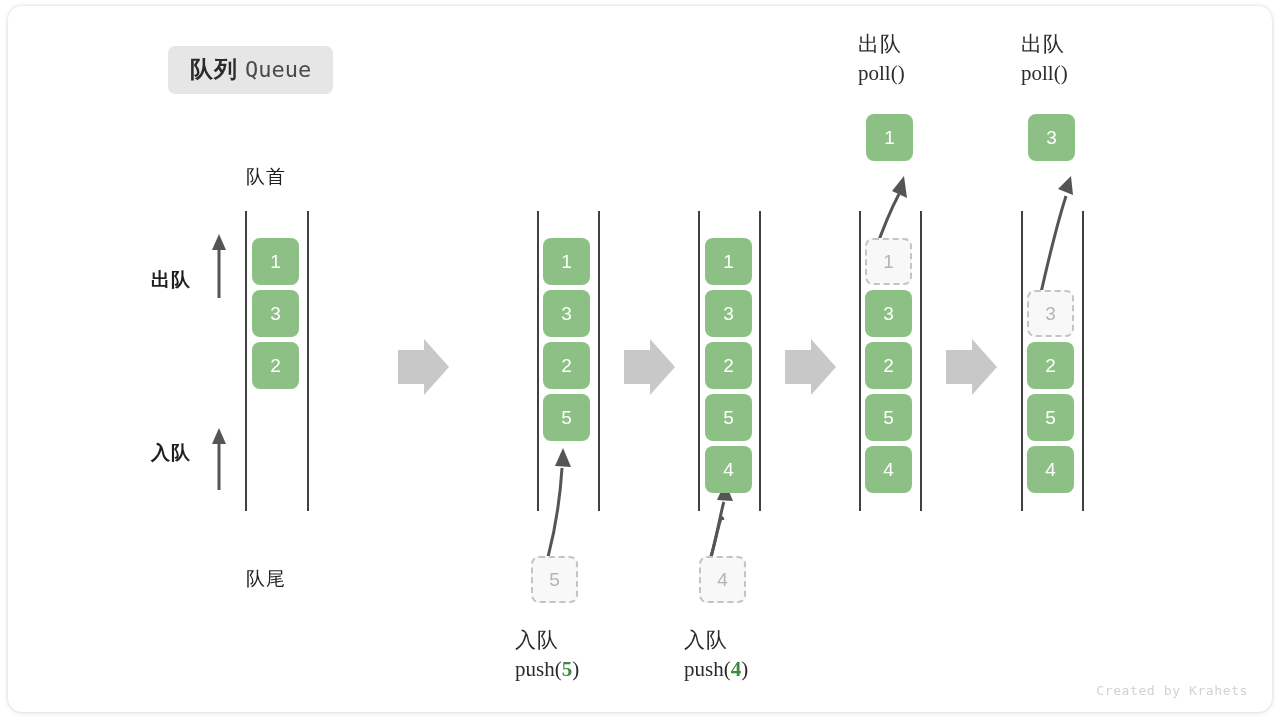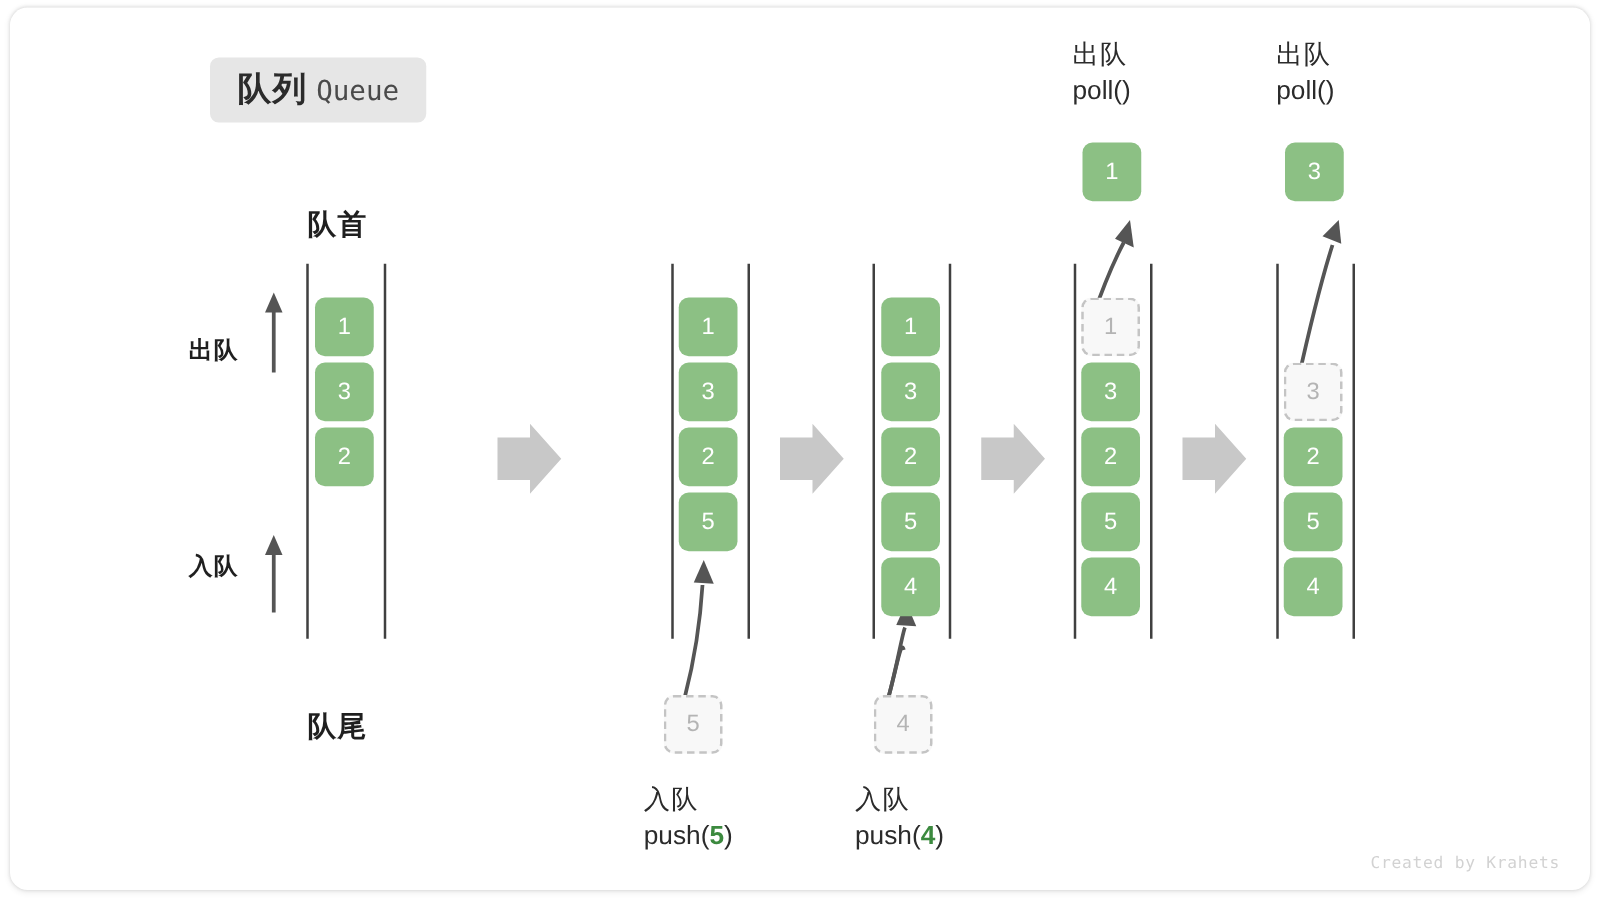--- a/index.html
+++ b/index.html
@@ -23,21 +23,21 @@
   .title-badge{
     position:absolute;
     left:160px;top:40px;
     padding:12px 22px 13px 22px;
     background:#e6e6e6;
     border-radius:7px;
     white-space:nowrap;
     line-height:1;
   }
   .title-cn{
-    font-size:27px;font-weight:bold;color:#2b2b2b;
+    font-size:23px;font-weight:bold;color:#2b2b2b;
     letter-spacing:1px;
   }
   .title-en{
     font-size:22px;color:#4a4a4a;
     font-family:"DejaVu Sans Mono","Liberation Mono",monospace;
     margin-left:7px;
   }
 
   
   .rail{
@@ -58,21 +58,21 @@
   }
   .box.ghost{
     background:#f8f8f8;
     border:2px dashed #c4c4c4;
     color:#b4b4b4;
   }
 
   
   .col-label{
     position:absolute;
-    font-size:23px;font-weight:bold;color:#1f1f1f;
+    font-size:19px;font-weight:normal;color:#1f1f1f;
     white-space:nowrap;letter-spacing:1px;
   }
 
   
   .side-label{
     position:absolute;
     font-size:19px;font-weight:bold;color:#1f1f1f;
     white-space:nowrap;letter-spacing:1px;
   }
 
@@ -82,21 +82,21 @@
     white-space:nowrap;line-height:1.38;
   }
   .caption .cn{
     display:block;
     font-size:21px;color:#2b2b2b;font-weight:normal;
     letter-spacing:1px;
   }
   .caption .code{
     display:block;
     font-size:21px;color:#2b2b2b;
-    font-family:Liberation Sans, sans-serif;
+    font-family:Liberation Serif, serif;
   }
   .caption .code .arg{color:#3c8a3f;font-weight:bold;}
 
   
   .watermark{
     position:absolute;
     right:24px;bottom:14px;
     font-size:13px;color:#d2d2d2;
     font-family:"DejaVu Sans Mono","Liberation Mono",monospace;
     letter-spacing:.6px;

